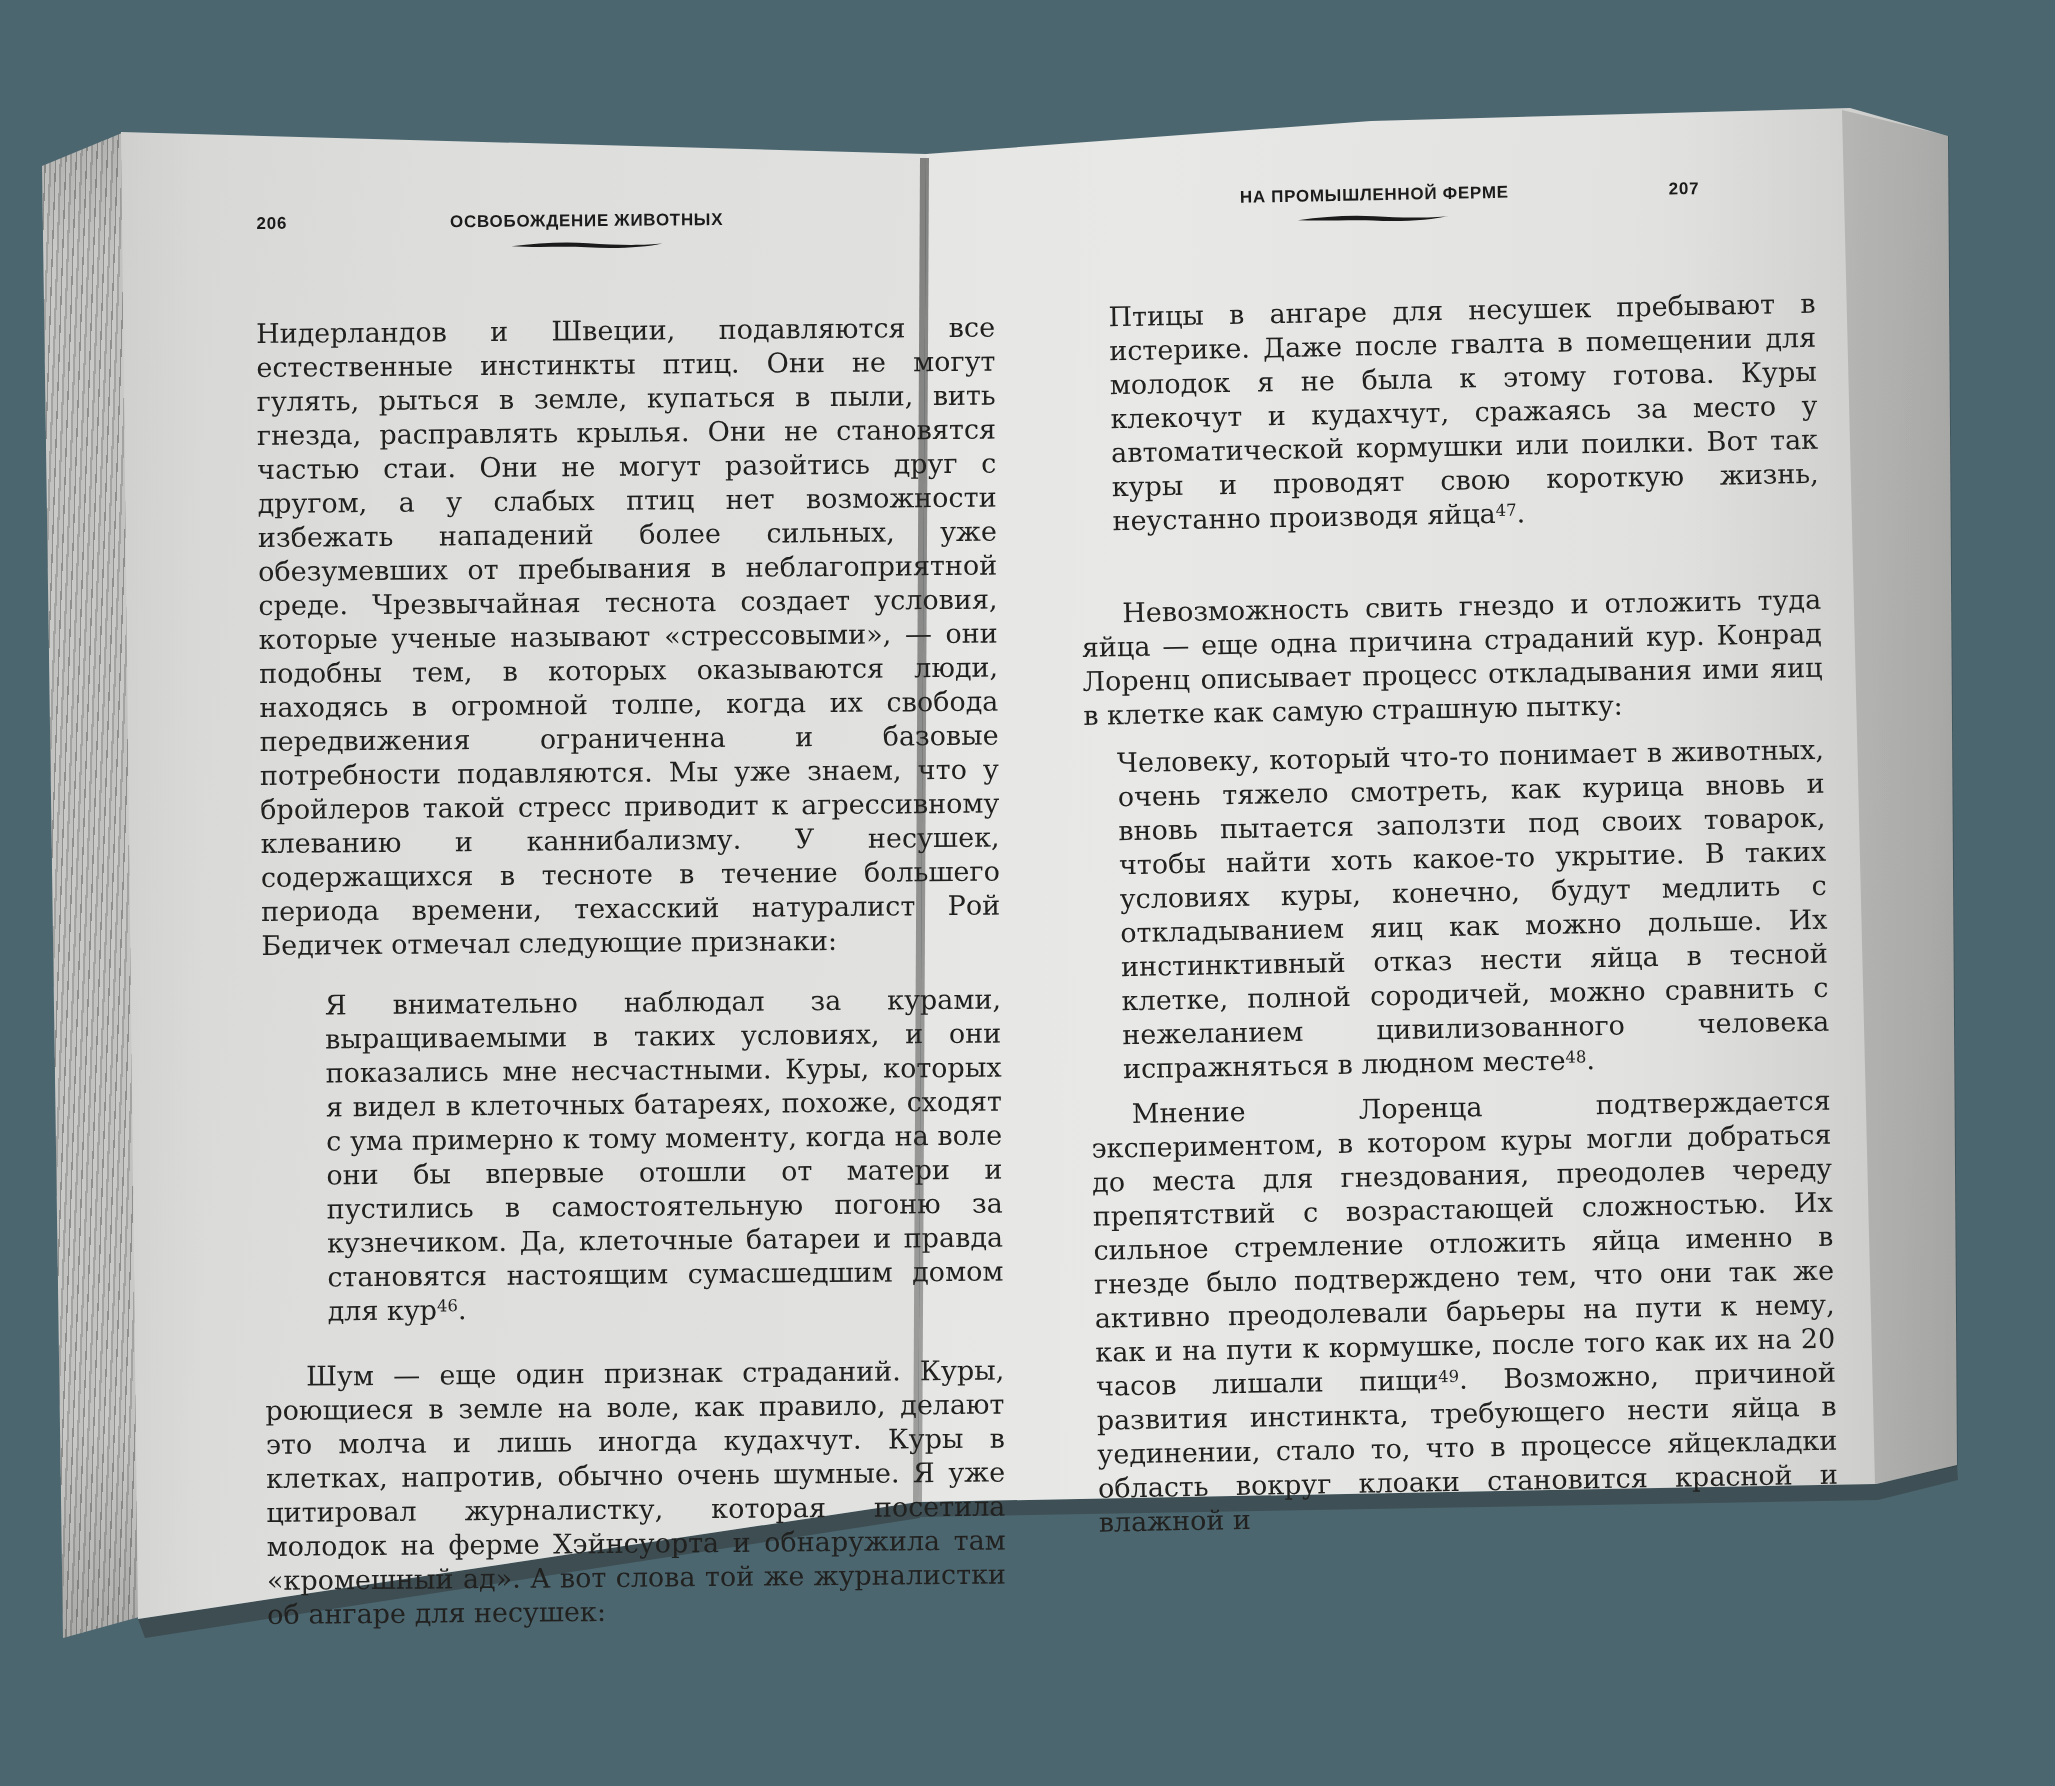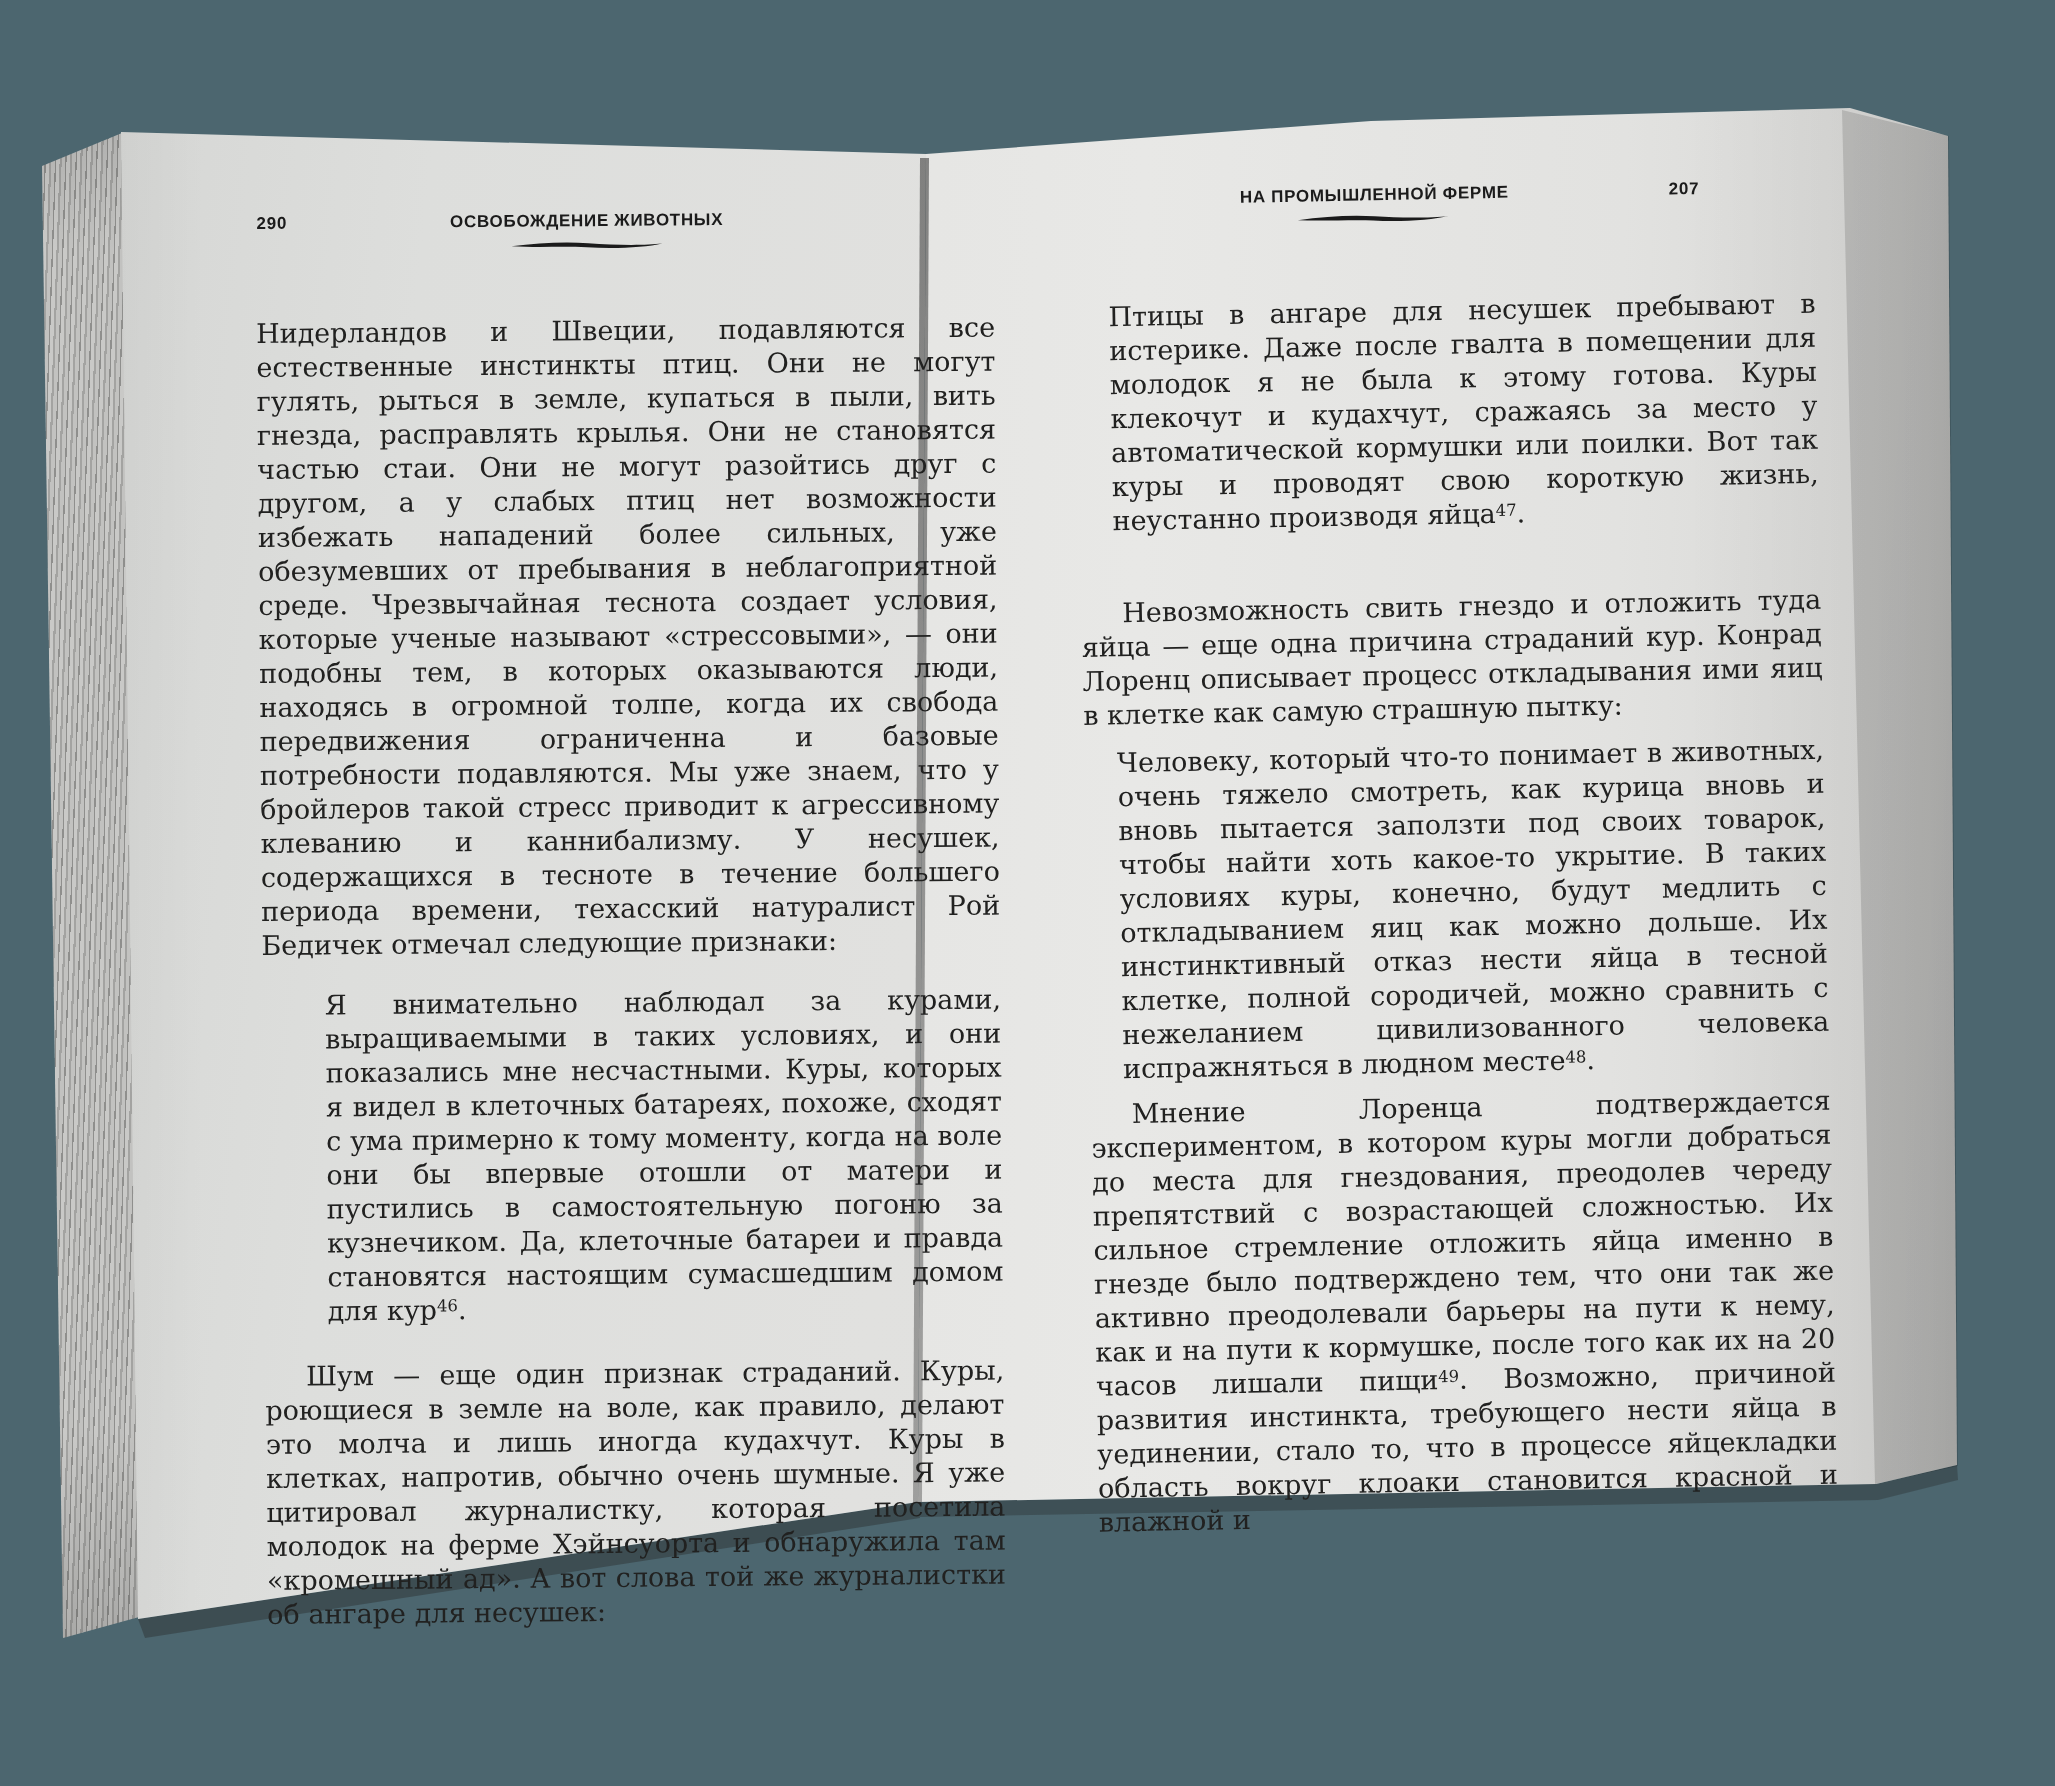--- a/index.html
+++ b/index.html
@@ -98,21 +98,21 @@
   <div class="shape shadow-br"></div>
   <div class="shape page-left"></div>
   <div class="shape page-right"></div>
   <div class="shape curl-right"></div>
   <div class="shape shade-left"></div>
   <div class="shape shade-right"></div>
   <div class="shape gutter"></div>
 
   <div class="pagetext text-left">
     <div class="head-row">
-      <span class="page-num">290</span>
+      <span class="page-num">206</span>
       <span class="run-head">ОСВОБОЖДЕНИЕ ЖИВОТНЫХ</span>
     </div>
     <span class="divider">
       <svg viewBox="0 0 220 14" xmlns="http://www.w3.org/2000/svg">
         <path d="M0 8 C 38 3.5, 78 1.5, 112 4.5 C 152 8, 196 8.5, 220 6 C 196 11.5, 150 13.5, 110 10.5 C 76 8.5, 36 10.5, 0 8 Z"></path>
       </svg>
     </span>
     <div class="flow">
         <p class="body">Нидерландов и Швеции, подавляются все естественные инстинкты птиц. Они не могут гулять, рыться в земле, купаться в пыли, вить гнезда, расправлять крылья. Они не становятся частью стаи. Они не могут разойтись друг с другом, а у слабых птиц нет возможности избежать нападений более сильных, уже обезумевших от пребывания в неблагоприятной среде. Чрезвычайная теснота создает условия, которые ученые называют «стрессовыми», — они подобны тем, в которых оказываются люди, находясь в огромной толпе, когда их свобода передвижения ограниченна и базовые потребности подавляются. Мы уже знаем, что у бройлеров такой стресс приводит к агрессивному клеванию и каннибализму. У несушек, содержащихся в тесноте в течение большего периода времени, техасский натуралист Рой Бедичек отмечал следующие признаки:</p>
         <blockquote class="quote">Я внимательно наблюдал за курами, выращиваемыми в таких условиях, и они показались мне несчастными. Куры, которых я видел в клеточных батареях, похоже, сходят с ума примерно к тому моменту, когда на воле они бы впервые отошли от матери и пустились в самостоятельную погоню за кузнечиком. Да, клеточные батареи и правда становятся настоящим сумасшедшим домом для кур<sup>46</sup>.</blockquote>

